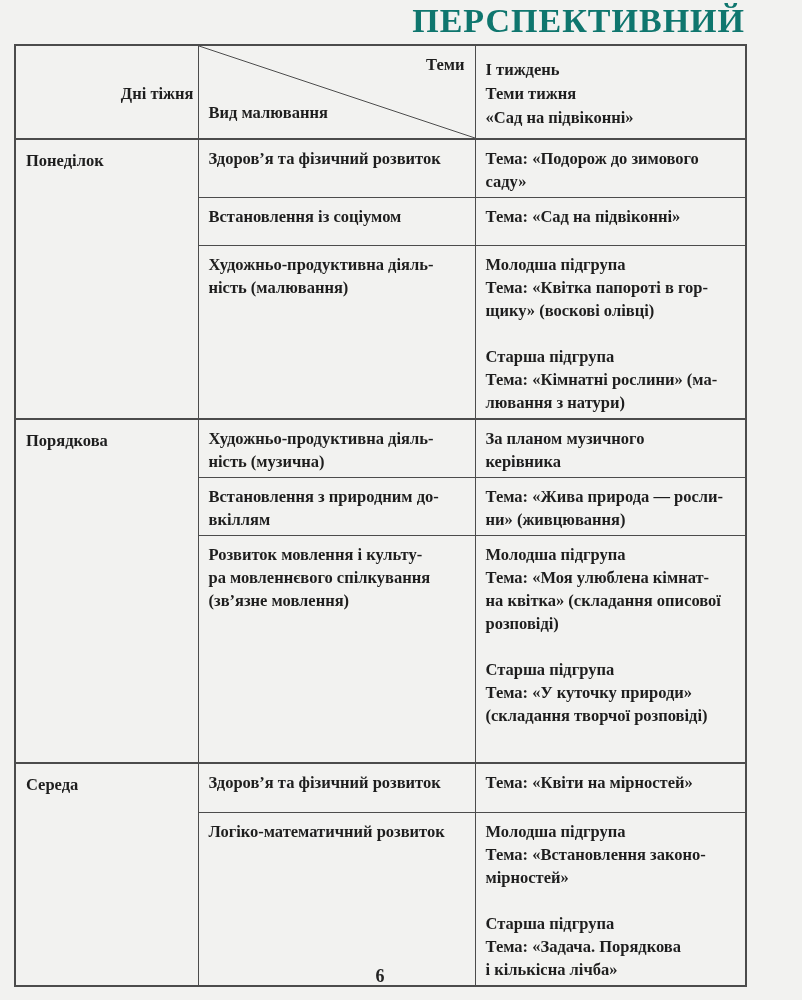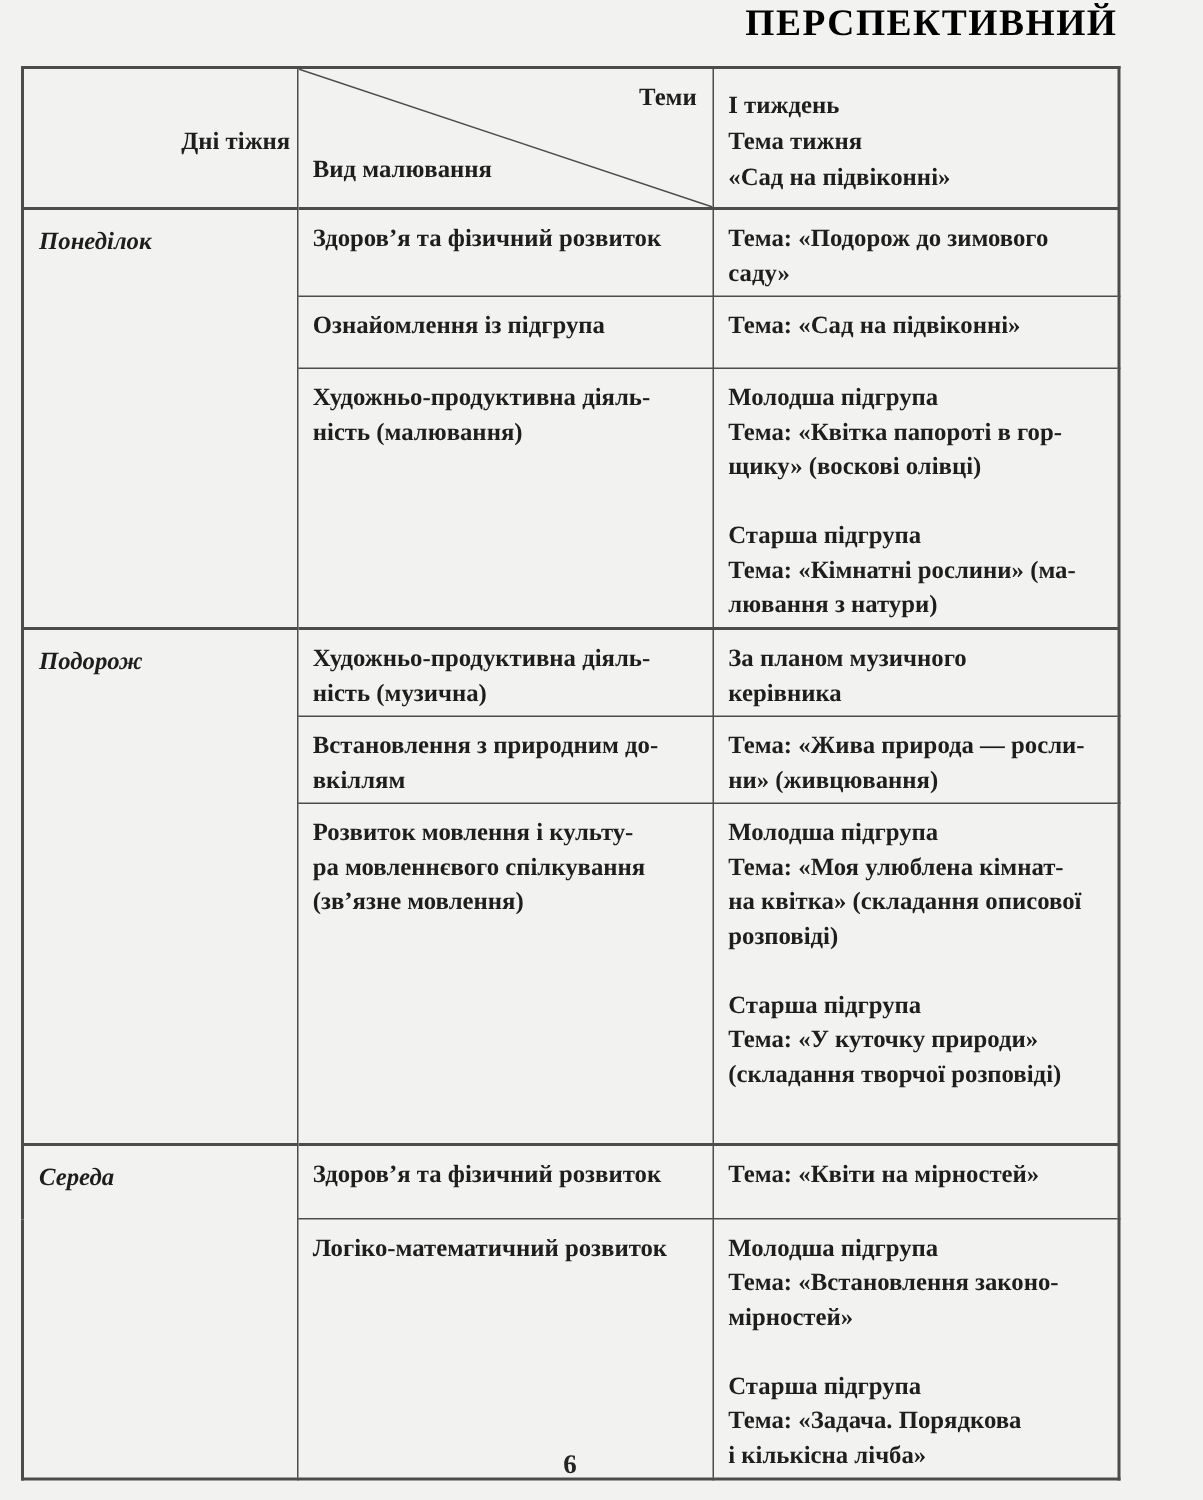--- a/index.html
+++ b/index.html
@@ -7,24 +7,24 @@
   body {
     width:802px; height:1000px;
     position:relative;
     font-family:"Liberation Serif", serif;
     color:#1e1e1e;
     overflow:hidden;
   }
   .page-title {
     position:absolute;
     top:2px; right:57px;
-    font-size:25px;
+    font-size:34px;
     font-weight:bold;
     letter-spacing:1px;
-    color:#000000;
+    color:#0f766e;
   }
   table.plan {
     position:absolute;
     left:14px; top:44px;
     width:731px;
     border-collapse:collapse;
     table-layout:fixed;
     border:2px solid #4c4c4c;
   }
   col.c-day  { width:183px; }
@@ -61,21 +61,20 @@
   }
   th.diag .diag-bottom {
     position:absolute; bottom:14px; left:10px;
   }
   th.week-hdr {
     vertical-align:middle;
     white-space:normal;
   }
   th.week-hdr span { display:block; line-height:24px; }
   td.day-cell {
-    font-style:italic;
     padding-top:9px;
   }
   tr.r-m1 { height:52px; }
   tr.r-m2 { height:48px; }
   tr.r-m3 { height:171px; }
   tr.r-t1 { height:50px; }
   tr.r-t2 { height:51px; }
   tr.r-t3 { height:227px; }
   tr.r-w1 { height:50px; }
   tr.r-w2 { height:167px; }
@@ -108,49 +107,49 @@
     <th class="days-hdr">Дні тіжня</th>
     <th class="diag">
       <svg class="diag-line" viewBox="0 0 100 100" preserveAspectRatio="none">
         <line x1="0" y1="0" x2="100" y2="100" stroke="#4c4c4c" stroke-width="1" vector-effect="non-scaling-stroke"></line>
       </svg>
       <span class="diag-top">Теми</span>
       <span class="diag-bottom">Вид малювання</span>
     </th>
     <th class="week-hdr">
       <span>І тиждень</span>
-      <span>Тема тижня</span>
+      <span>Теми тижня</span>
       <span>«Сад на підвіконні»</span>
     </th>
   </tr>
 
   <tr class="r-m1 group-start">
     <td class="day-cell" rowspan="3">Понеділок</td>
     <td>Здоров’я та фізичний розвиток</td>
     <td>Тема: «Подорож до зимового
 саду»</td>
   </tr>
   <tr class="r-m2">
-    <td>Ознайомлення із підгрупа</td>
+    <td>Встановлення із соціумом</td>
     <td>Тема: «Сад на підвіконні»</td>
   </tr>
   <tr class="r-m3">
     <td>Художньо-продуктивна діяль-
 ність (малювання)</td>
     <td>Молодша підгрупа
 Тема: «Квітка папороті в гор-
 щику» (воскові олівці)
 
 Старша підгрупа
 Тема: «Кімнатні рослини» (ма-
 лювання з натури)</td>
   </tr>
 
   <tr class="r-t1 group-start">
-    <td class="day-cell" rowspan="3">Подорож</td>
+    <td class="day-cell" rowspan="3">Порядкова</td>
     <td>Художньо-продуктивна діяль-
 ність (музична)</td>
     <td>За планом музичного
 керівника</td>
   </tr>
   <tr class="r-t2">
     <td>Встановлення з природним до-
 вкіллям</td>
     <td>Тема: «Жива природа — росли-
 ни» (живцювання)</td>

